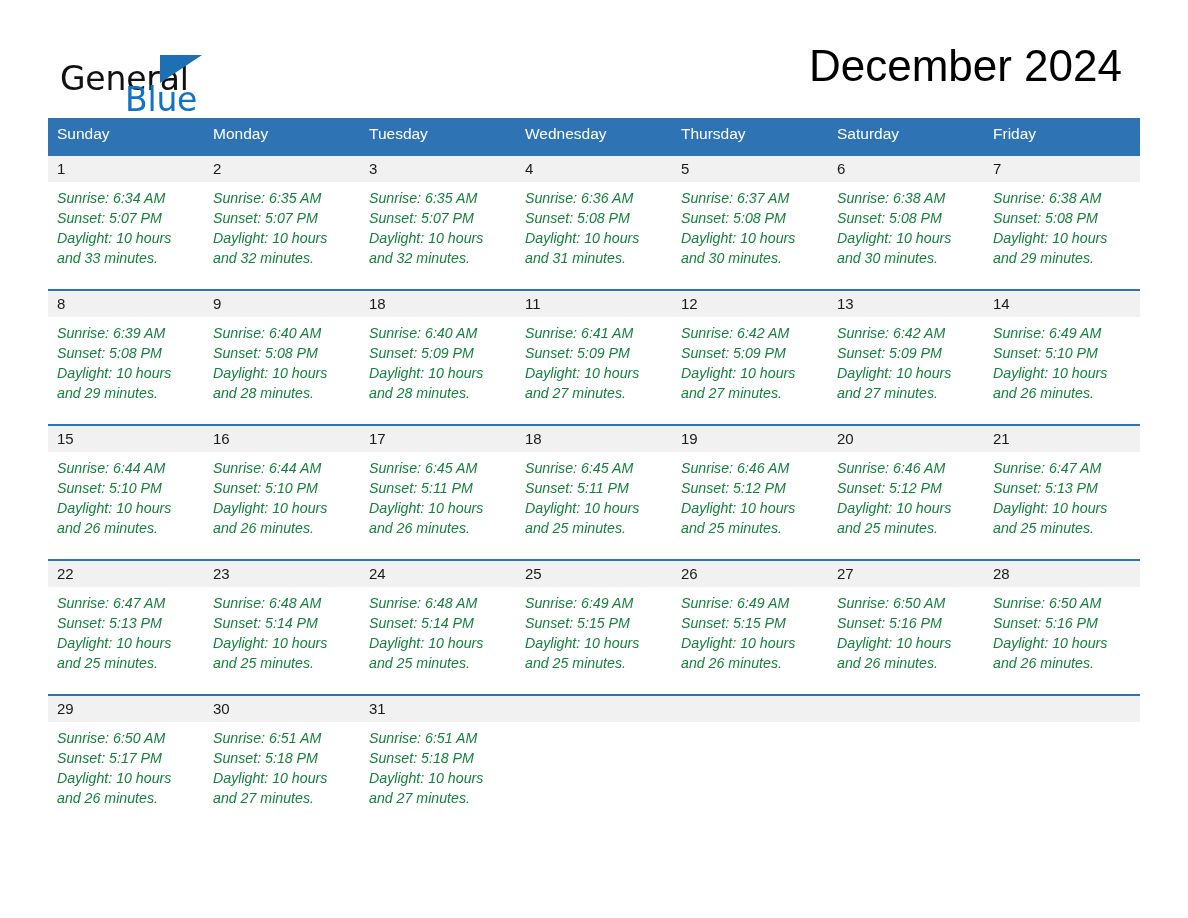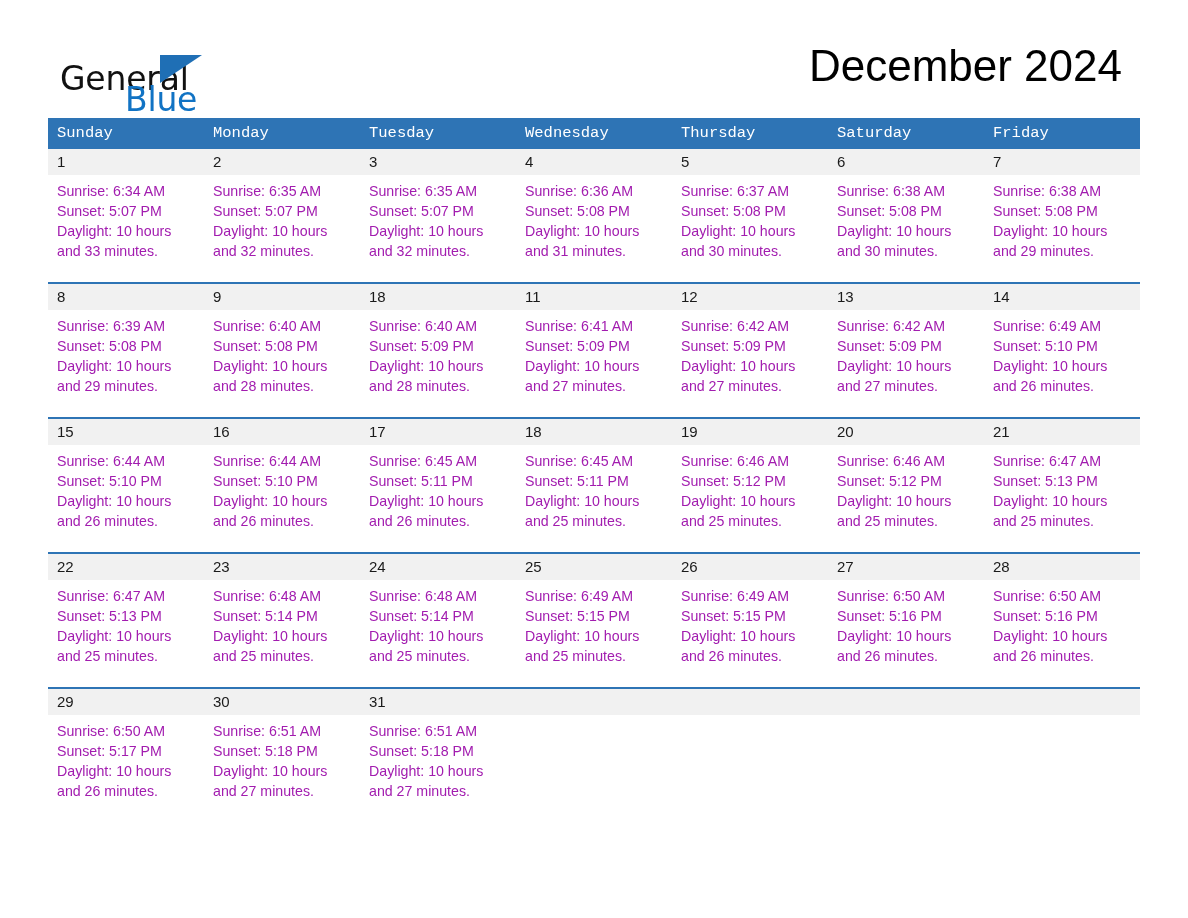--- a/index.html
+++ b/index.html
@@ -90,22 +90,21 @@
 
   
   .calendar {
     position: relative;
     width: 1092px;
     margin-top: 10px;
   }
   .weekdays {
     display: flex;
     background: #2e74b5;
-    height: 31px;
-    font-family: Liberation Mono, monospace;
+    height: 38px;
   }
   .weekday {
     flex: 1 1 0;
     color: #ffffff;
     font-size: 15.5px;
     line-height: 31px;
     padding-left: 9px;
     box-sizing: border-box;
     overflow: hidden;
     white-space: nowrap;
@@ -136,21 +135,22 @@
     display: flex;
     background: #ffffff;
     height: 107px;
   }
   .detail {
     flex: 1 1 0;
     padding: 6px 9px 0 9px;
     box-sizing: border-box;
     font-size: 14.2px;
     line-height: 20px;
-    color: #a21caf;
+    color: #15803d;
+    font-style: italic;
   }
   .detail div {
     white-space: nowrap;
   }
   .detail .daylight {
     white-space: normal;
   }
   .week-last .detail-band {
     height: 104px;
   }

